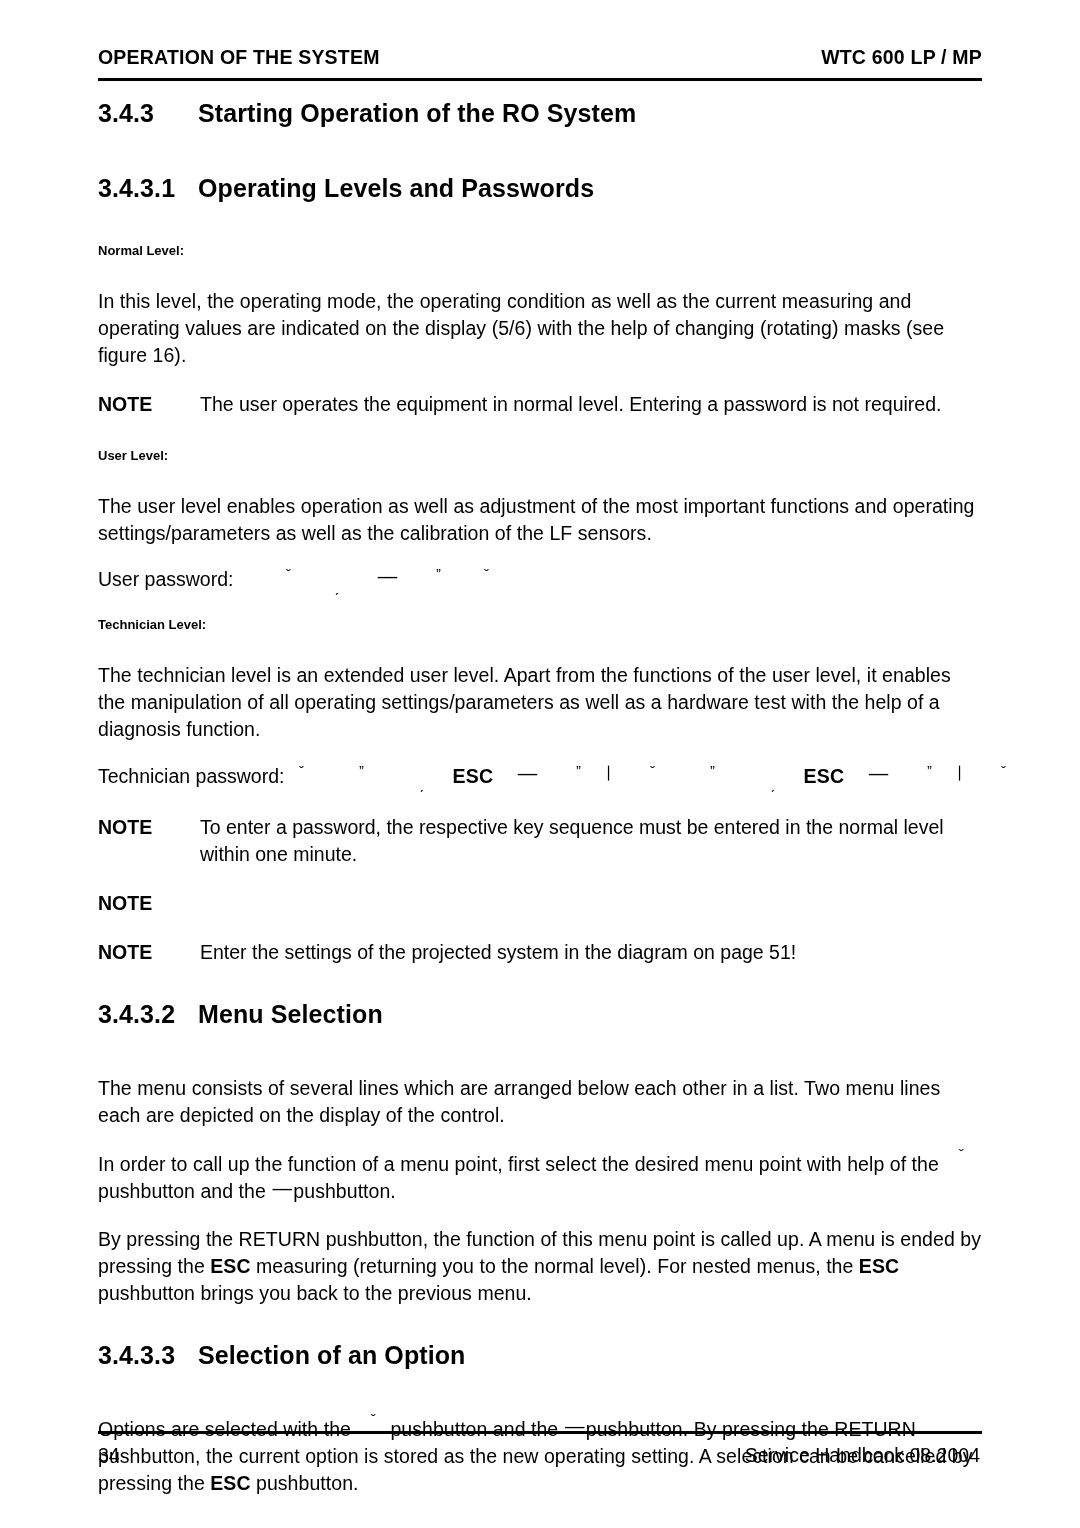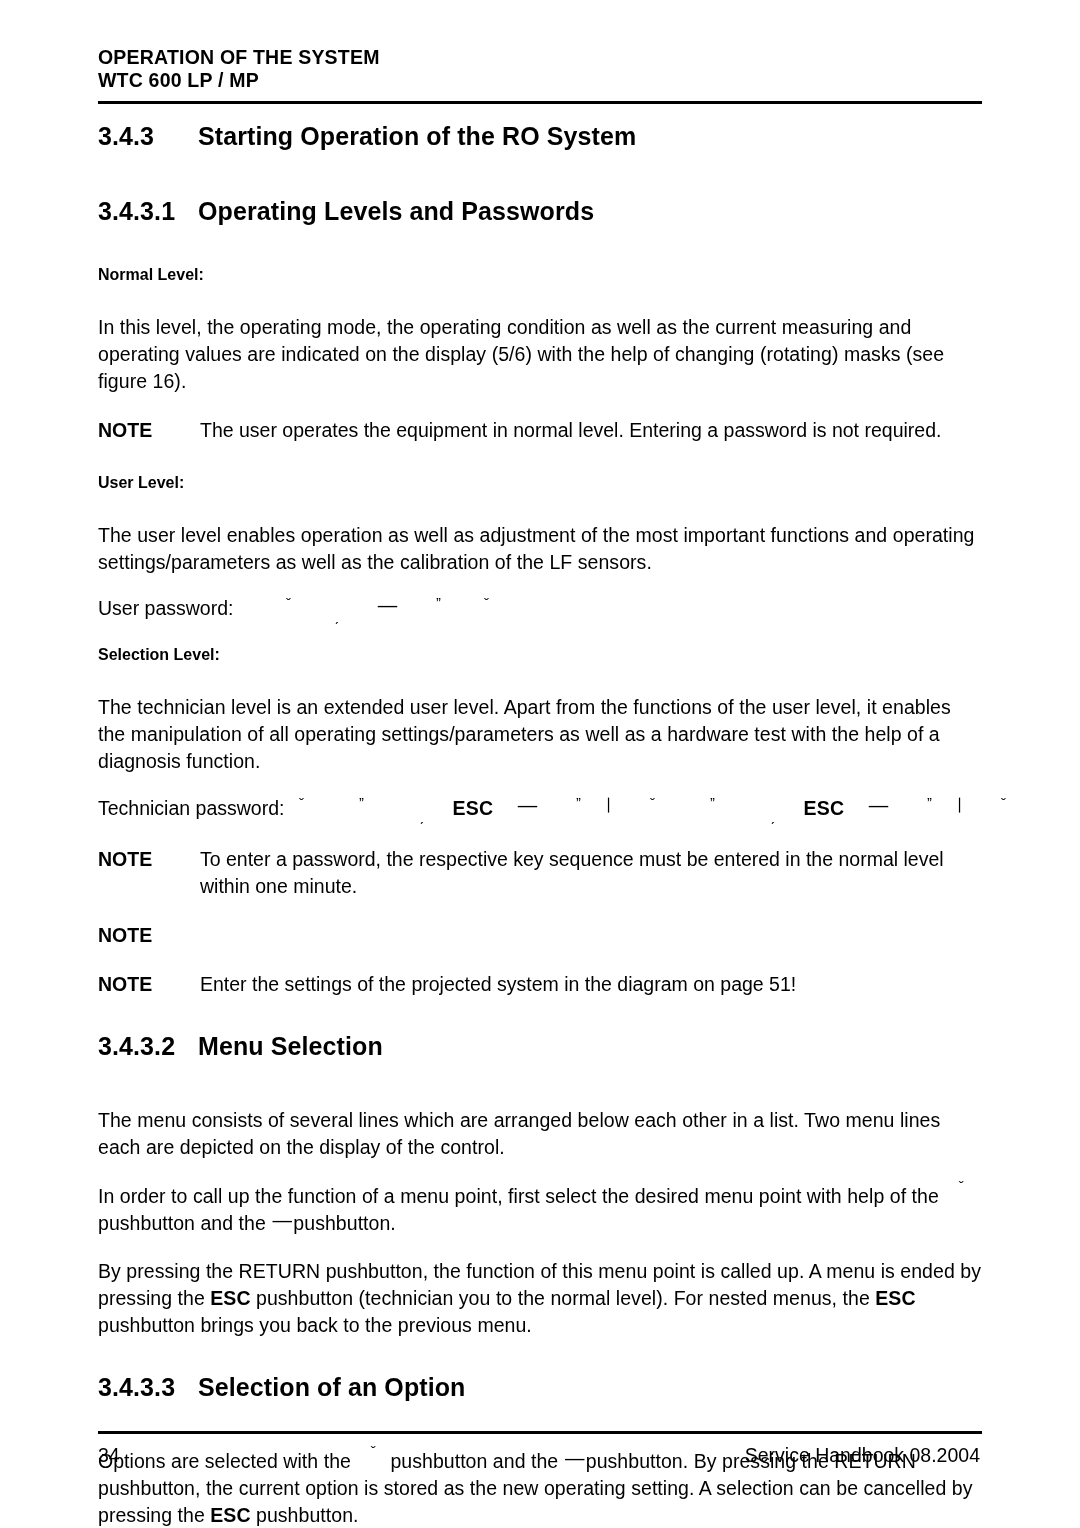--- a/index.html
+++ b/index.html
@@ -24,40 +24,39 @@
 
   
   .header {
     display: flex;
     justify-content: space-between;
     align-items: baseline;
     font-size: 19.5px;
     font-weight: bold;
     letter-spacing: 0.2px;
     padding-top: 46px;
-    flex-direction: column;
   }
   .header-rule {
     border-top: 3px solid #000;
     margin-top: 9px;
   }
 
   
   .heading {
     display: flex;
     font-size: 25px;
     font-weight: bold;
     letter-spacing: 0.1px;
   }
   .heading .num {
     width: 100px;
     flex: 0 0 100px;
   }
   .sub-heading {
-    font-size: 16px;
+    font-size: 13px;
     font-weight: bold;
   }
 
   
   p.body {
     font-size: 19.5px;
     line-height: 1.38;
     margin: 0;
     letter-spacing: 0.05px;
   }
@@ -195,21 +194,21 @@
       <span class="k k-dash">—</span>
       <span class="gap-s"></span>
       <span class="k k-qq">ˮ</span>
       <span class="gap-s"></span>
       <span class="k k-up">ˇ</span>
     </span>
   </div>
 
   <div class="sp-26"></div>
 
-  <div class="sub-heading">Selection Level:</div>
+  <div class="sub-heading">Technician Level:</div>
 
   <div class="sp-30"></div>
 
   <p class="body">The technician level is an extended user level. Apart from the functions of the user level, it enables the manipulation of all operating settings/parameters as well as a hardware test with the help of a diagnosis function.</p>
 
   <div class="sp-22"></div>
 
   <div class="pw-row">
     <span>Technician password:</span>
     <span class="gap-s"></span>
@@ -274,21 +273,21 @@
   <div class="sp-46"></div>
 
   <p class="body">The menu consists of several lines which are arranged below each other in a list. Two menu lines each are depicted on the display of the control.</p>
 
   <div class="sp-22"></div>
 
   <p class="body"><span>In order to call up the function of a menu point, first select the desired menu point with help of the</span> <span class="k k-up">ˇ</span><span>pushbutton and the</span> <span class="k k-dash" style="width:22px">—</span><span>pushbutton.</span></p>
 
   <div class="sp-22"></div>
 
-  <p class="body"><span>By pressing the RETURN pushbutton, the function of this menu point is called up. A menu is ended by pressing the</span> <b>ESC</b> <span>pushbutton (technician you to the normal level). For nested menus, the</span> <b>ESC</b> <span>pushbutton brings you back to the previous menu.</span></p>
+  <p class="body"><span>By pressing the RETURN pushbutton, the function of this menu point is called up. A menu is ended by pressing the</span> <b>ESC</b> <span>measuring (returning you to the normal level). For nested menus, the</span> <b>ESC</b> <span>pushbutton brings you back to the previous menu.</span></p>
 
   <div class="sp-34"></div>
 
   <div class="heading">
     <span class="num">3.4.3.3</span>
     <span>Selection of an Option</span>
   </div>
 
   <div class="sp-46"></div>
 

